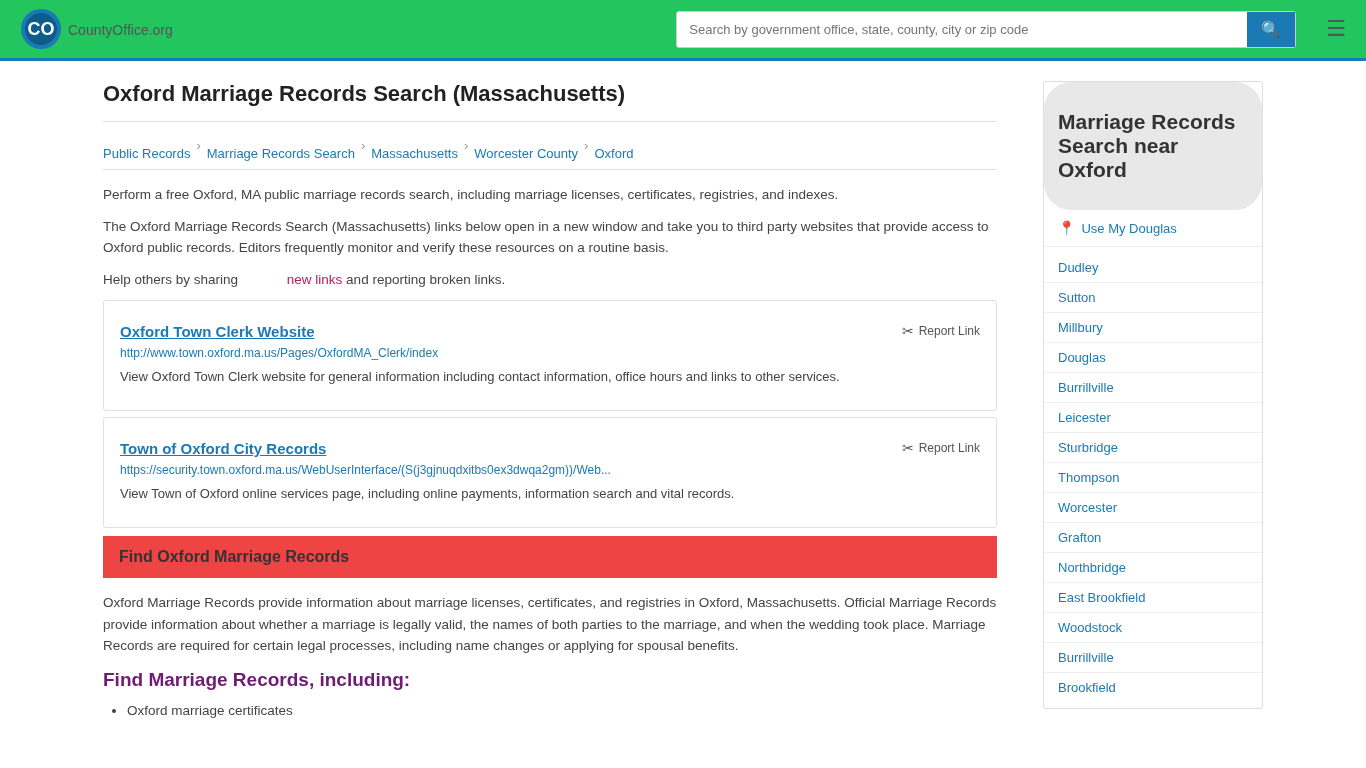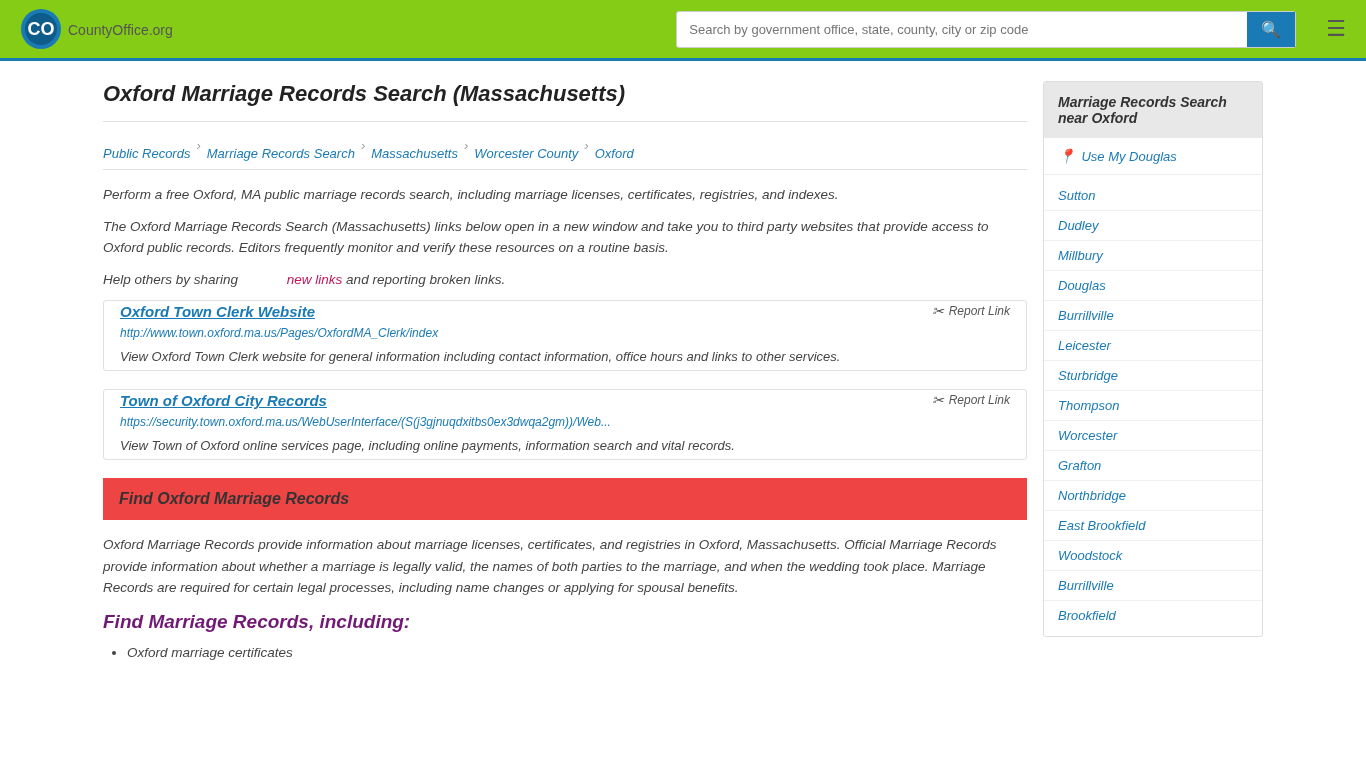--- a/index.html
+++ b/index.html
@@ -1,20 +1,20 @@
 <!DOCTYPE html>
 <html><head>
   <meta charset="utf-8">
   <style>
     * { margin: 0; padding: 0; box-sizing: border-box; }
     body { font-family: Arial, sans-serif; font-size: 14px; color: #333; background: #fff; }
 
     
     .header {
-      background: #84cc16;
+      background: #22c55e;
       border-bottom: 3px solid #1a7ab5;
       padding: 8px 20px;
       display: flex;
       align-items: center;
       gap: 20px;
       justify-content: flex-end;
     }
     .logo-area {
       display: flex;
       align-items: center;
@@ -67,22 +67,21 @@
       color: #555;
       margin-left: 10px;
     }
 
     
     .container {
       display: flex;
       max-width: 1200px;
       margin: 0 auto;
       padding: 20px 20px 0 20px;
-      gap: 16px;
-      font-style: italic;
+      gap: 46px;
     }
     .main-content {
       flex: 1;
       min-width: 0;
     }
     .sidebar {
       width: 220px;
       flex-shrink: 0;
     }
 
@@ -124,22 +123,22 @@
     .description a {
       color: #be185d;
       text-decoration: none;
       margin-left: 45px;
     }
 
     
     .resource-card {
       border: 1px solid #e0e0e0;
       border-radius: 3px;
-      padding: 2px 16px;
-      margin-bottom: 18px;
+      padding: 22px 16px;
+      margin-bottom: 6px;
     }
     .resource-header {
       display: flex;
       justify-content: space-between;
       align-items: flex-start;
       margin-bottom: 6px;
     }
     .resource-title {
       font-size: 15px;
       font-weight: bold;
@@ -204,24 +203,25 @@
     }
 
     
     .sidebar-box {
       border: 1px solid #ddd;
       border-radius: 3px;
       overflow: hidden;
     }
     .sidebar-title {
       background: #e8e8e8;
-      padding: 12px 14px;
-      font-size: 14px;
+      padding: 28px 14px;
+      font-size: 21px;
       font-weight: bold;
       color: #333;
+      border-radius: 27px;
     }
     .sidebar-location {
       display: flex;
       align-items: center;
       gap: 6px;
       padding: 10px 14px;
       border-bottom: 1px solid #eee;
     }
     .pin-icon {
       color: #1a7ab5;
@@ -331,22 +331,22 @@
   </div>
 
   <aside class="sidebar">
     <div class="sidebar-box">
       <div class="sidebar-title">Marriage Records Search near Oxford</div>
       <div class="sidebar-location">
         <span class="pin-icon">📍</span>
         <a href="#" class="use-location">Use My Douglas</a>
       </div>
       <div class="sidebar-links">
+        <a href="#" class="sidebar-link">Dudley</a>
         <a href="#" class="sidebar-link">Sutton</a>
-        <a href="#" class="sidebar-link">Dudley</a>
         <a href="#" class="sidebar-link">Millbury</a>
         <a href="#" class="sidebar-link">Douglas</a>
         <a href="#" class="sidebar-link">Burrillville</a>
         <a href="#" class="sidebar-link">Leicester</a>
         <a href="#" class="sidebar-link">Sturbridge</a>
         <a href="#" class="sidebar-link">Thompson</a>
         <a href="#" class="sidebar-link">Worcester</a>
         <a href="#" class="sidebar-link">Grafton</a>
         <a href="#" class="sidebar-link">Northbridge</a>
         <a href="#" class="sidebar-link">East Brookfield</a>

